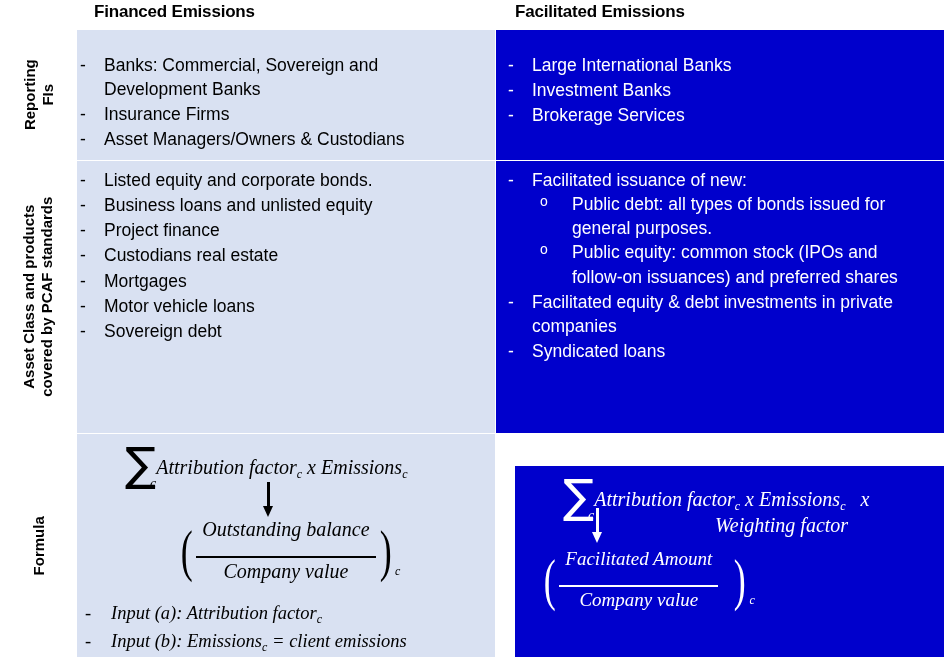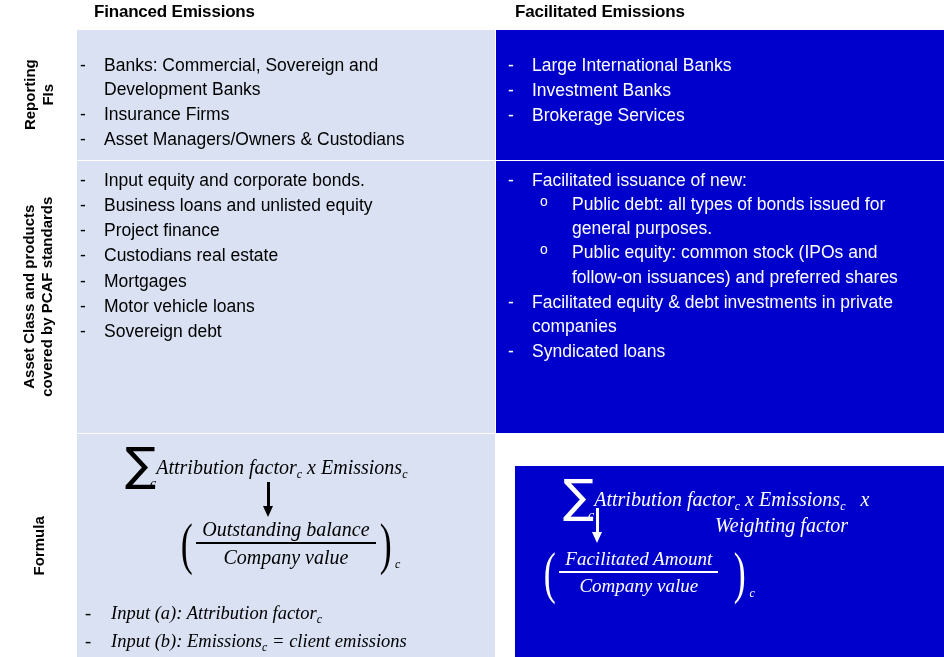--- a/index.html
+++ b/index.html
@@ -133,21 +133,21 @@
     font-size: 12px;
     vertical-align: -4px;
   }
   .frac {
     display: inline-block;
     text-align: center;
     vertical-align: middle;
   }
   .frac .num {
     display: block;
-    padding: 0 6px 1px 6px;
+    padding: 0 6px 15px 6px;
     border-bottom: 2px solid currentColor;
   }
   .frac .den {
     display: block;
     padding: 2px 6px 0 6px;
   }
   .paren {
     display: inline-block;
     font-size: 58px;
     font-family: "Liberation Serif", serif;
@@ -241,21 +241,21 @@
     <div class="rot">
       <span>Asset Class and products</span>
       <span class="l2">covered by PCAF standards</span>
     </div>
   </div>
 
   <div class="cell light" style="left:77px;top:131px;width:418px;height:272px;">
     <ul class="bullets" style="margin-top:7px;padding-right:14px;">
       <li>
         <span class="dash">-</span>
-        <span>Input equity and corporate bonds.</span>
+        <span>Listed equity and corporate bonds.</span>
       </li>
       <li>
         <span class="dash">-</span>
         <span>Business loans and unlisted equity</span>
       </li>
       <li>
         <span class="dash">-</span>
         <span>Project finance</span>
       </li>
       <li>

